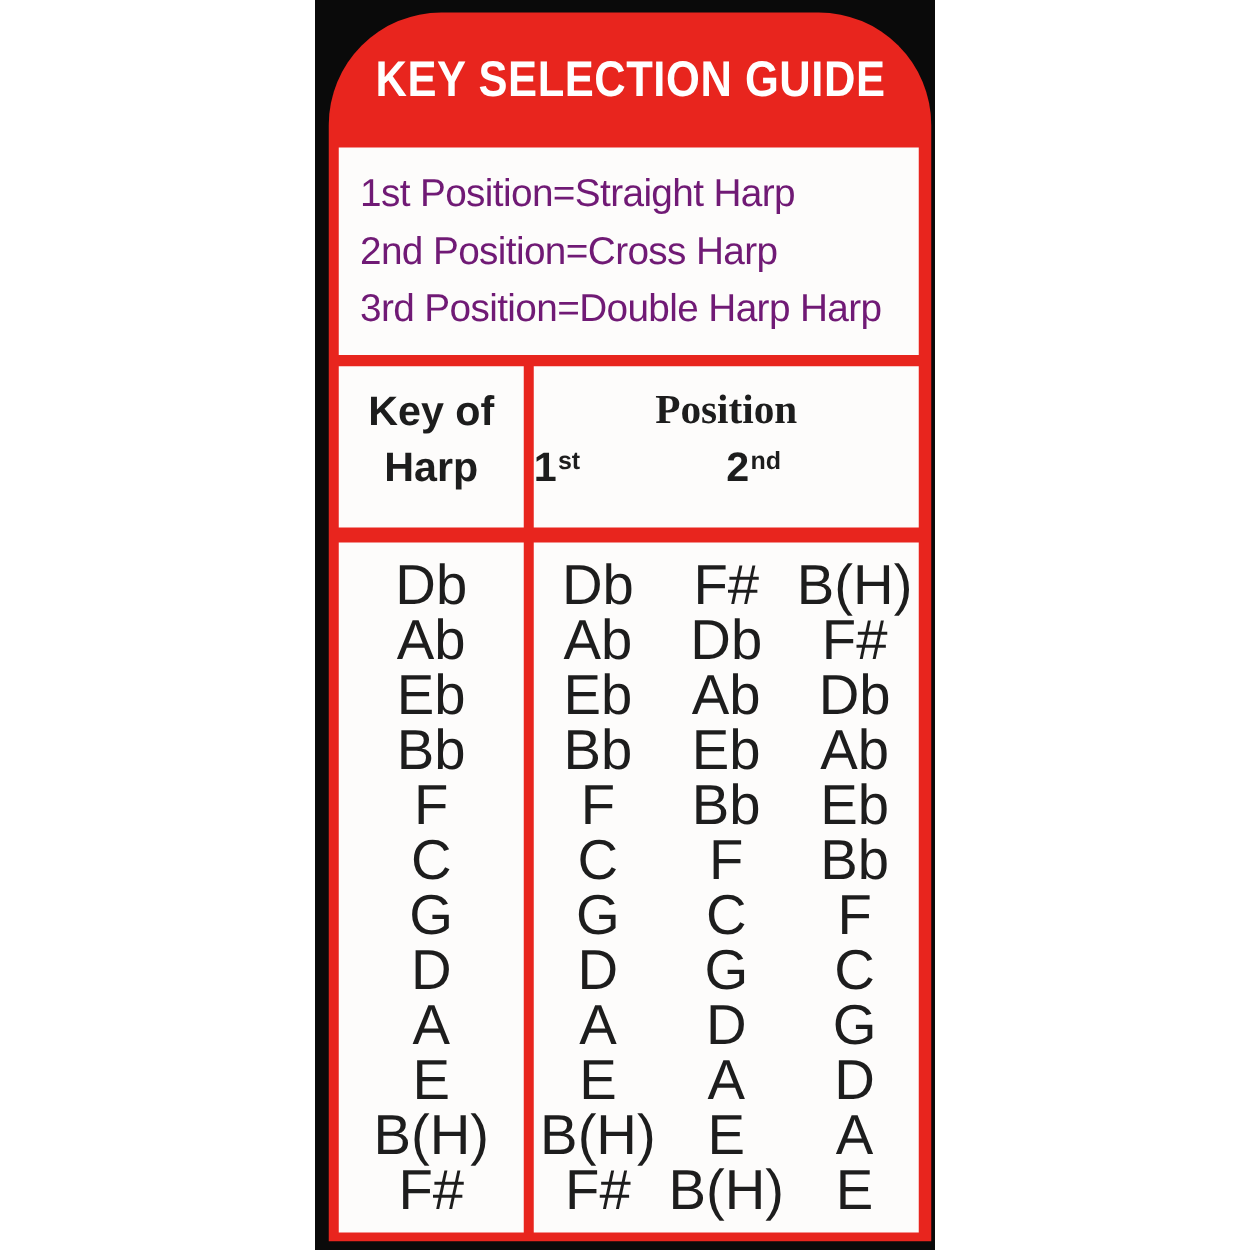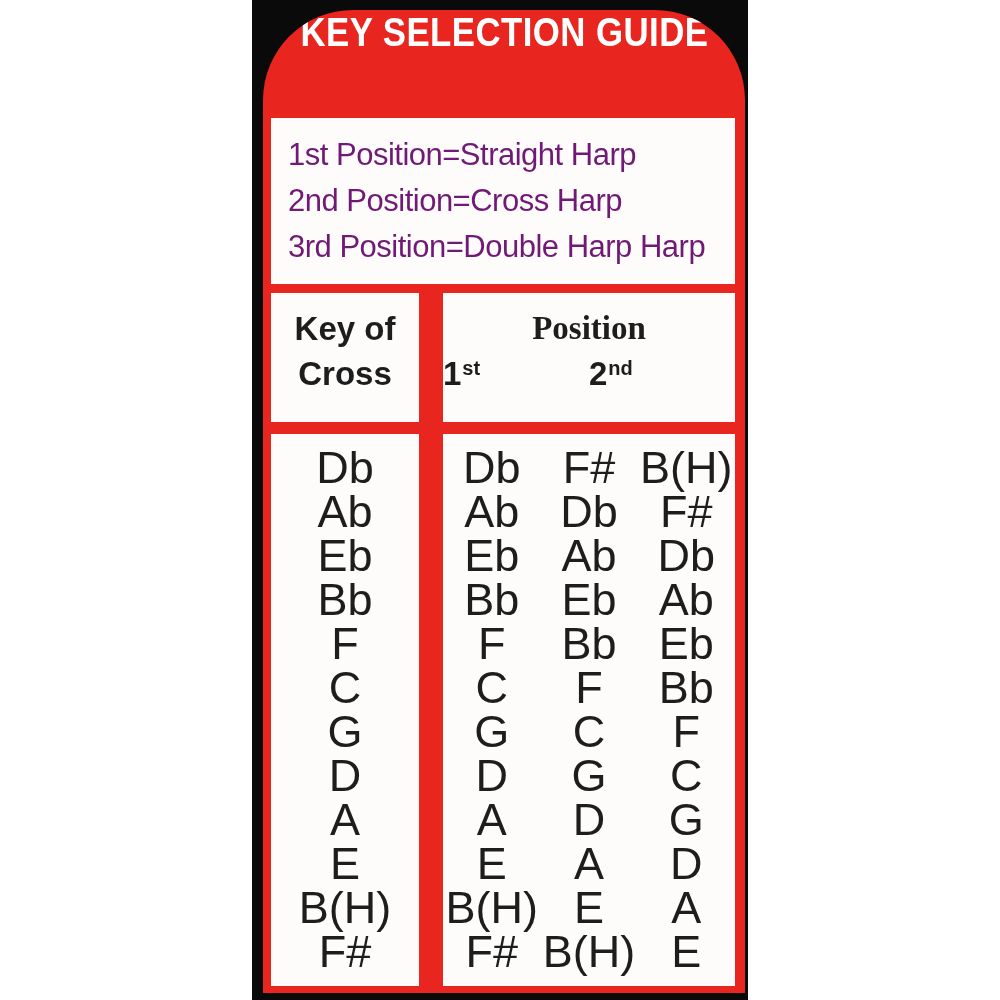--- a/index.html
+++ b/index.html
@@ -26,21 +26,21 @@
     width: 482px;
     height: 983px;
     background: #e8251e;
     border-radius: 90px 90px 0 0;
     overflow: hidden;
     box-sizing: border-box;
   }
   .card-title-wrap {
     height: 108px;
     display: flex;
-    align-items: flex-start;
+    align-items: center;
     justify-content: center;
   }
   .card-title {
     color: #ffffff;
     font-weight: bold;
     font-size: 40px;
     letter-spacing: 0.5px;
     white-space: nowrap;
     transform: scaleX(0.87);
     transform-origin: center;
@@ -57,21 +57,21 @@
   }
   .legend-line {
     font-size: 31px;
     line-height: 46px;
     letter-spacing: -0.5px;
     color: #701a75;
     white-space: nowrap;
   }
   .split-row {
     display: flex;
-    column-gap: 24px;
+    column-gap: 8px;
     margin: 14px 10px 0 8px;
   }
   .cell {
     background: #fdfcfb;
     box-sizing: border-box;
     color: #1d1d1d;
   }
   .thead { margin-top: 9px; height: 129px; }
   .thead .cell { padding-top: 13px; font-weight: bold; font-size: 33px; line-height: 45px; }
   .col-left { width: 148px; text-align: center; }
@@ -104,21 +104,21 @@
 
     <div class="legend">
       <div class="legend-line">1st Position=Straight Harp</div>
       <div class="legend-line">2nd Position=Cross Harp</div>
       <div class="legend-line">3rd Position=Double Harp Harp</div>
     </div>
 
     <div class="split-row thead">
       <div class="cell col-left">
         <div>Key of</div>
-        <div>Cross</div>
+        <div>Harp</div>
       </div>
       <div class="cell col-right">
         <div class="pos-title">Position</div>
         <div class="pos-cols">
           <div class="pos-col"><span>1</span><span class="ord">st</span></div>
           <div class="pos-col"><span>2</span><span class="ord">nd</span></div>
         </div>
       </div>
     </div>
 

